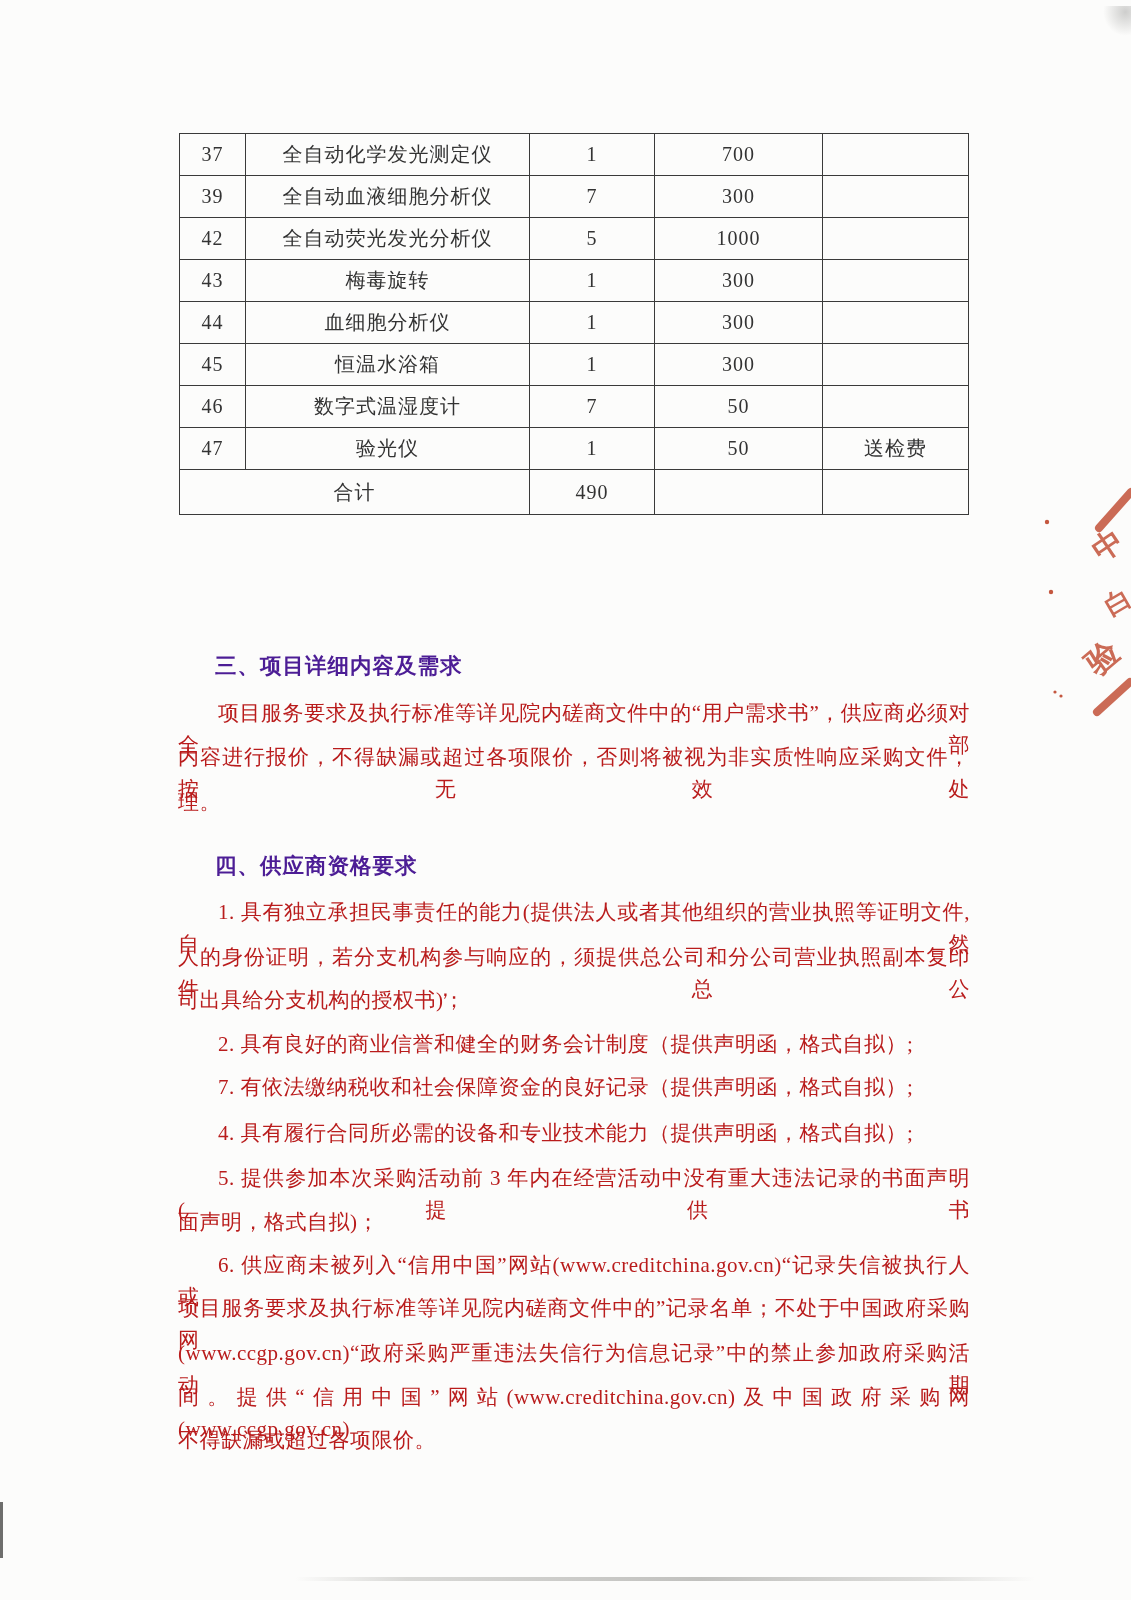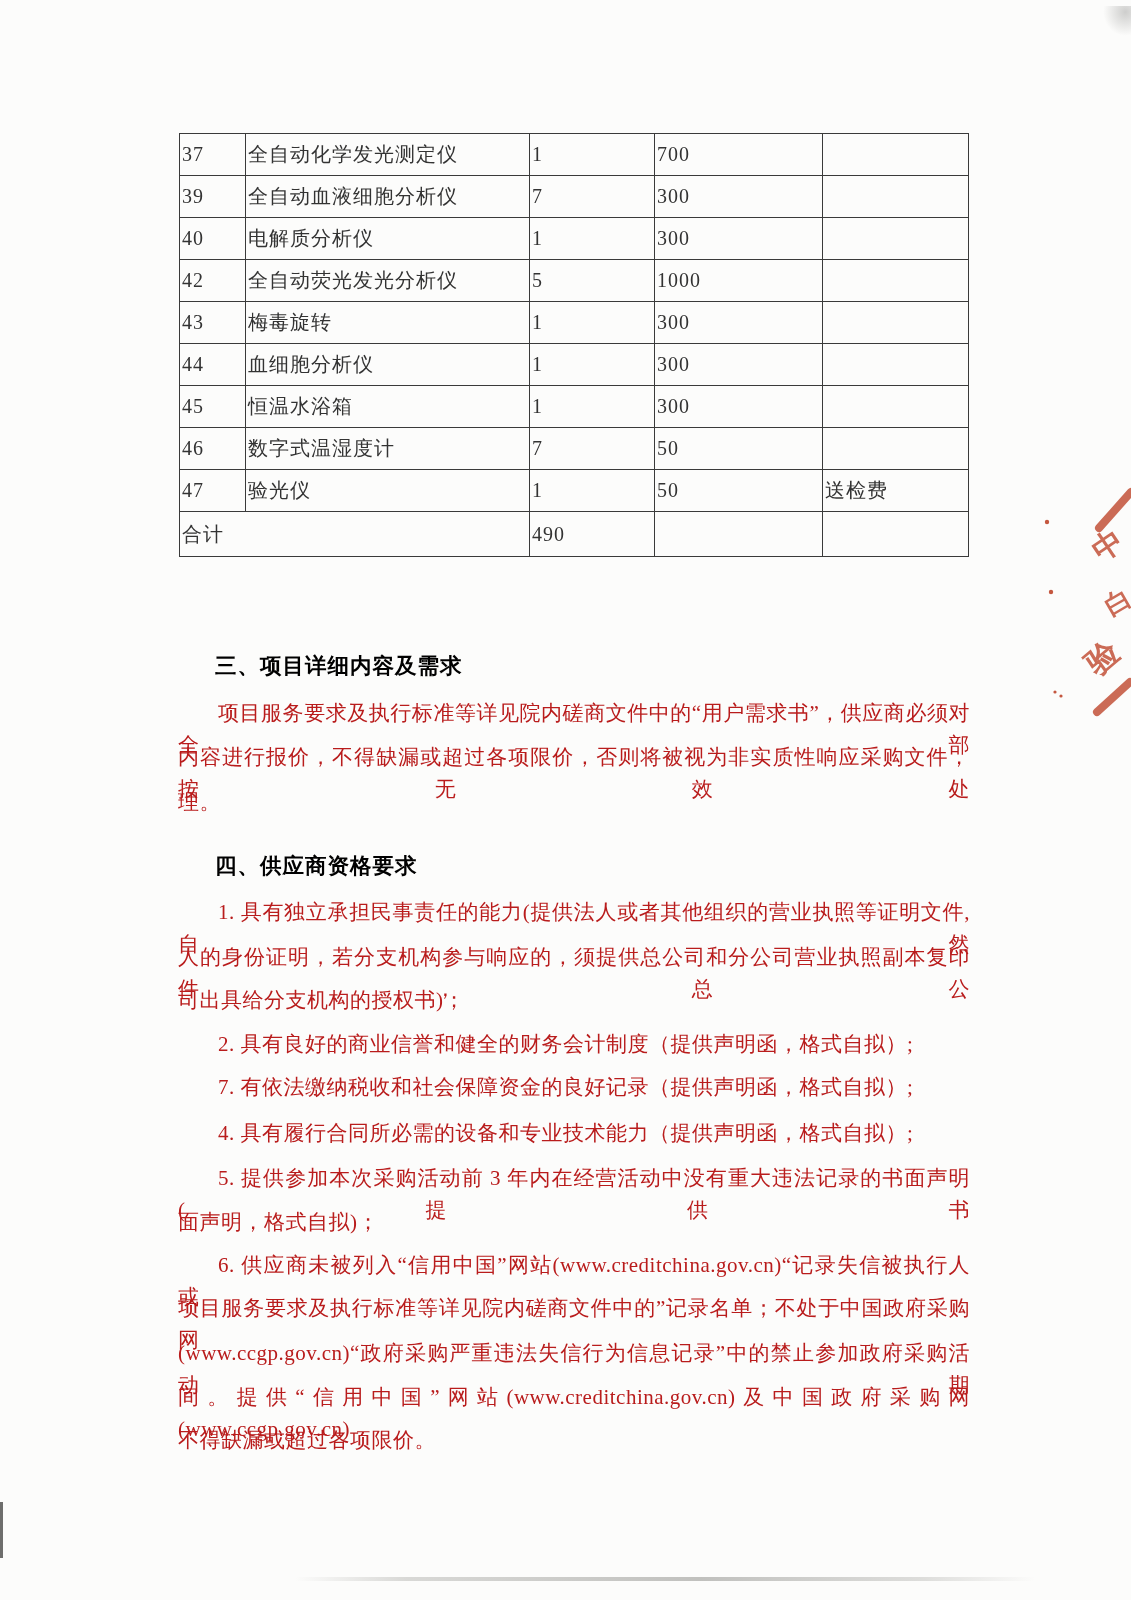--- a/index.html
+++ b/index.html
@@ -15,41 +15,41 @@
   
   table.price-table{
     position:absolute;left:179px;top:133px;
     width:789px;
     border-collapse:collapse;
     table-layout:fixed;
     font-size:20px;color:#333;
   }
   table.price-table td{
     border:1.6px solid #3a3a3a;
-    vertical-align:middle;
+    text-align:center;vertical-align:middle;
     height:41px;
     padding:0 2px;
     letter-spacing:1px;
     overflow:hidden;white-space:nowrap;
   }
   table.price-table tr.total-row td{height:44px;}
   
   .line{
     position:absolute;left:178px;width:792px;
     font-size:21px;line-height:32px;
     color:#b91c1c;
     text-align:justify;
     letter-spacing:0.5px;
     white-space:nowrap;
   }
   .line.wrapfill{white-space:normal;text-align:justify;text-align-last:justify;}
   .line.indent{text-indent:40px;}
   .heading{
     position:absolute;left:215px;
-    font-size:21.5px;font-weight:bold;color:#000000;
+    font-size:21.5px;font-weight:bold;color:#4c1d95;
     letter-spacing:1px;white-space:nowrap;
   }
   
   .seal-frag{
     position:absolute;right:0;top:486px;
     width:92px;height:236px;
     overflow:hidden;
     pointer-events:none;
   }
   
@@ -85,27 +85,20 @@
         <td>37</td>
         <td>全自动化学发光测定仪</td>
         <td>1</td>
         <td>700</td>
         <td></td>
       </tr>
       <tr>
         <td>39</td>
         <td>全自动血液细胞分析仪</td>
         <td>7</td>
-        <td>300</td>
-        <td></td>
-      </tr>
-      <tr>
-        <td>40</td>
-        <td>电解质分析仪</td>
-        <td>1</td>
         <td>300</td>
         <td></td>
       </tr>
       <tr>
         <td>42</td>
         <td>全自动荧光发光分析仪</td>
         <td>5</td>
         <td>1000</td>
         <td></td>
       </tr>

